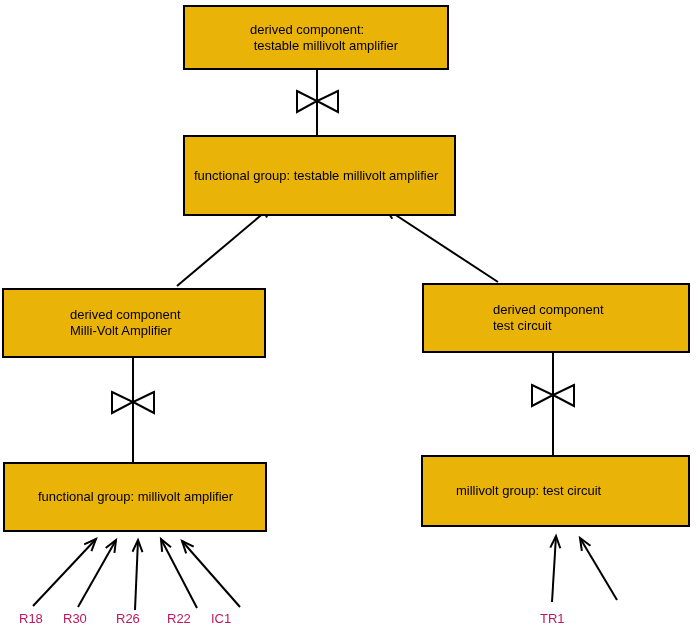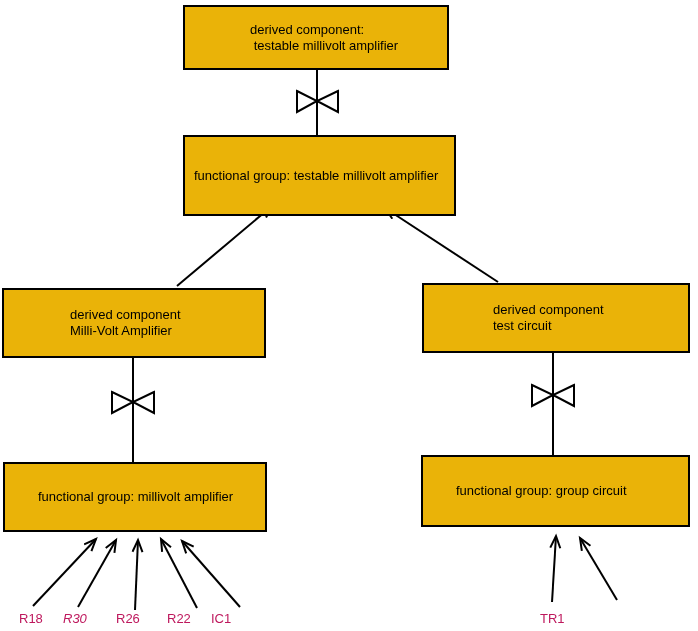--- a/index.html
+++ b/index.html
@@ -104,24 +104,24 @@
   <div class="box" style="left:422px; top:283px; width:268px; height:70px;">
     <div class="box-text" style="padding-left:69px;">derived component
 test circuit</div>
   </div>
 
   <div class="box" style="left:3px; top:462px; width:264px; height:70px;">
     <div class="box-text" style="padding-left:33px;">functional group: millivolt amplifier</div>
   </div>
 
   <div class="box" style="left:421px; top:455px; width:269px; height:72px;">
-    <div class="box-text" style="padding-left:33px;">functional group: group circuit</div>
+    <div class="box-text" style="padding-left:33px;">millivolt group: test circuit</div>
   </div>
 
   <div class="leaf-label" style="left:19px; top:611px;">R18</div>
-  <div class="leaf-label" style="left:63px; top:611px;font-style:italic;">R30</div>
+  <div class="leaf-label" style="left:63px; top:611px;">R30</div>
   <div class="leaf-label" style="left:116px; top:611px;">R26</div>
   <div class="leaf-label" style="left:167px; top:611px;">R22</div>
   <div class="leaf-label" style="left:211px; top:611px;">IC1</div>
   <div class="leaf-label" style="left:540px; top:611px;">TR1</div>
   <div class="leaf-label" style="left:606px; top:640px;text-decoration:underline;">R36</div>
 
 </div>
 
 </body></html>

